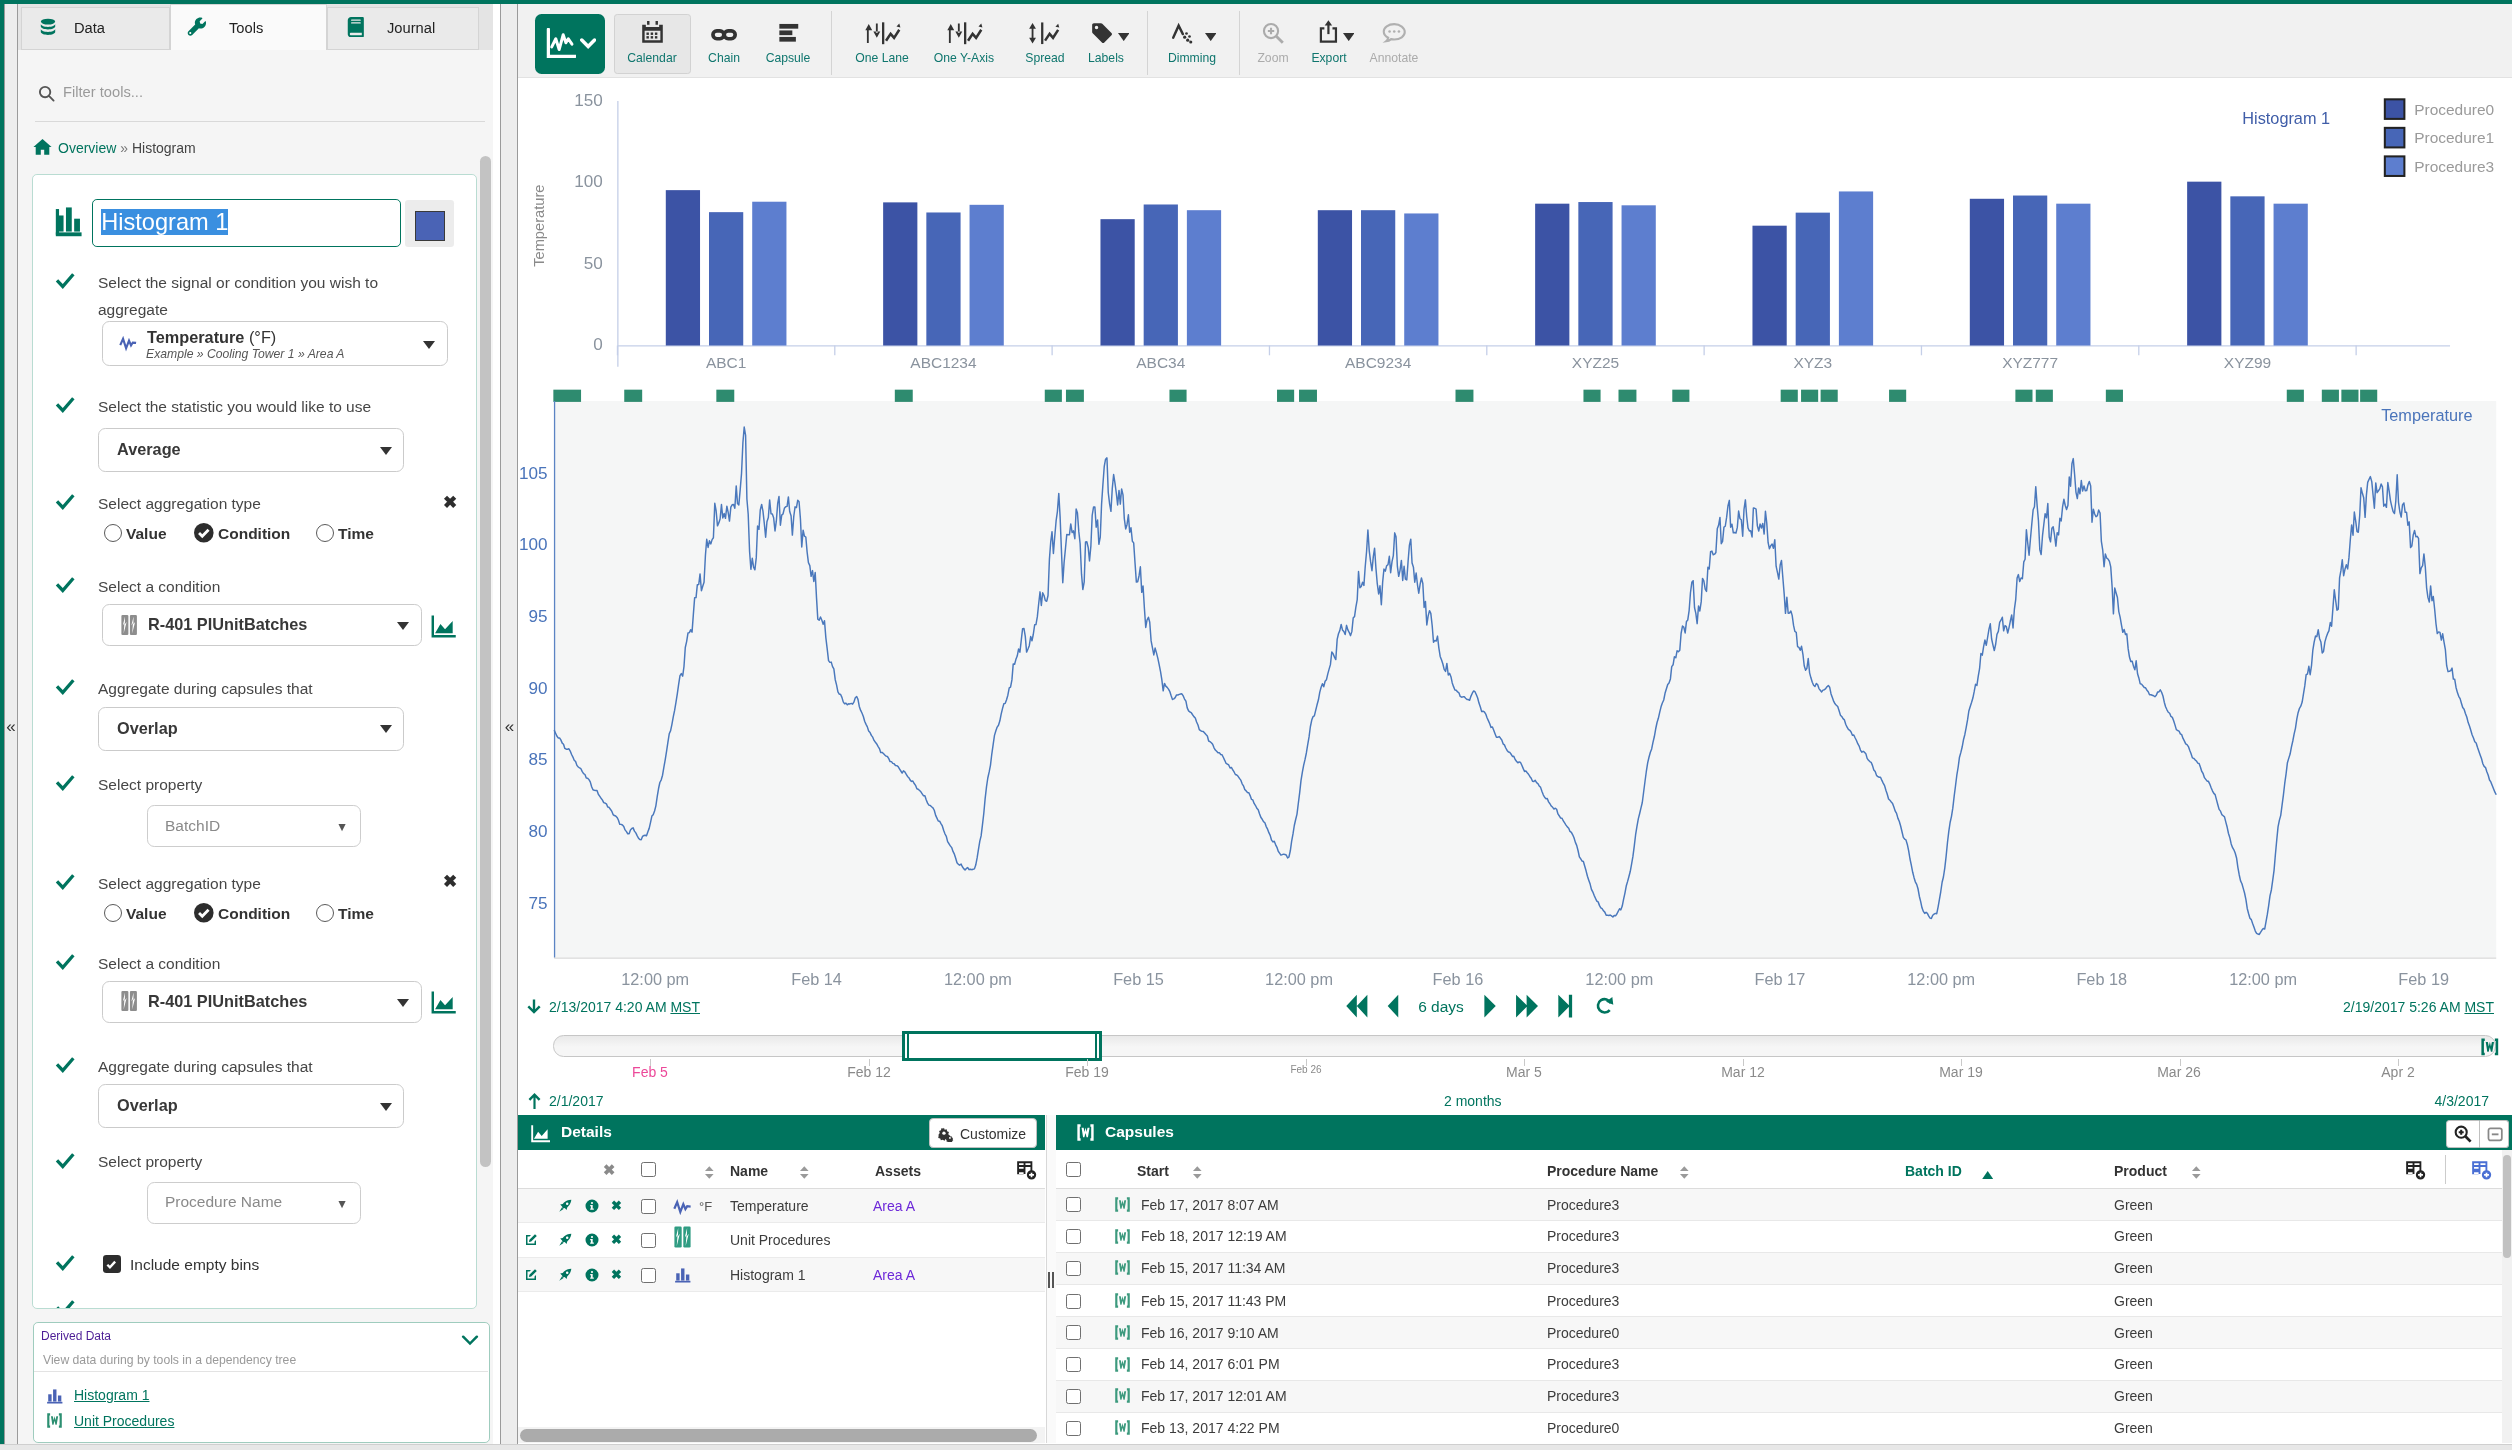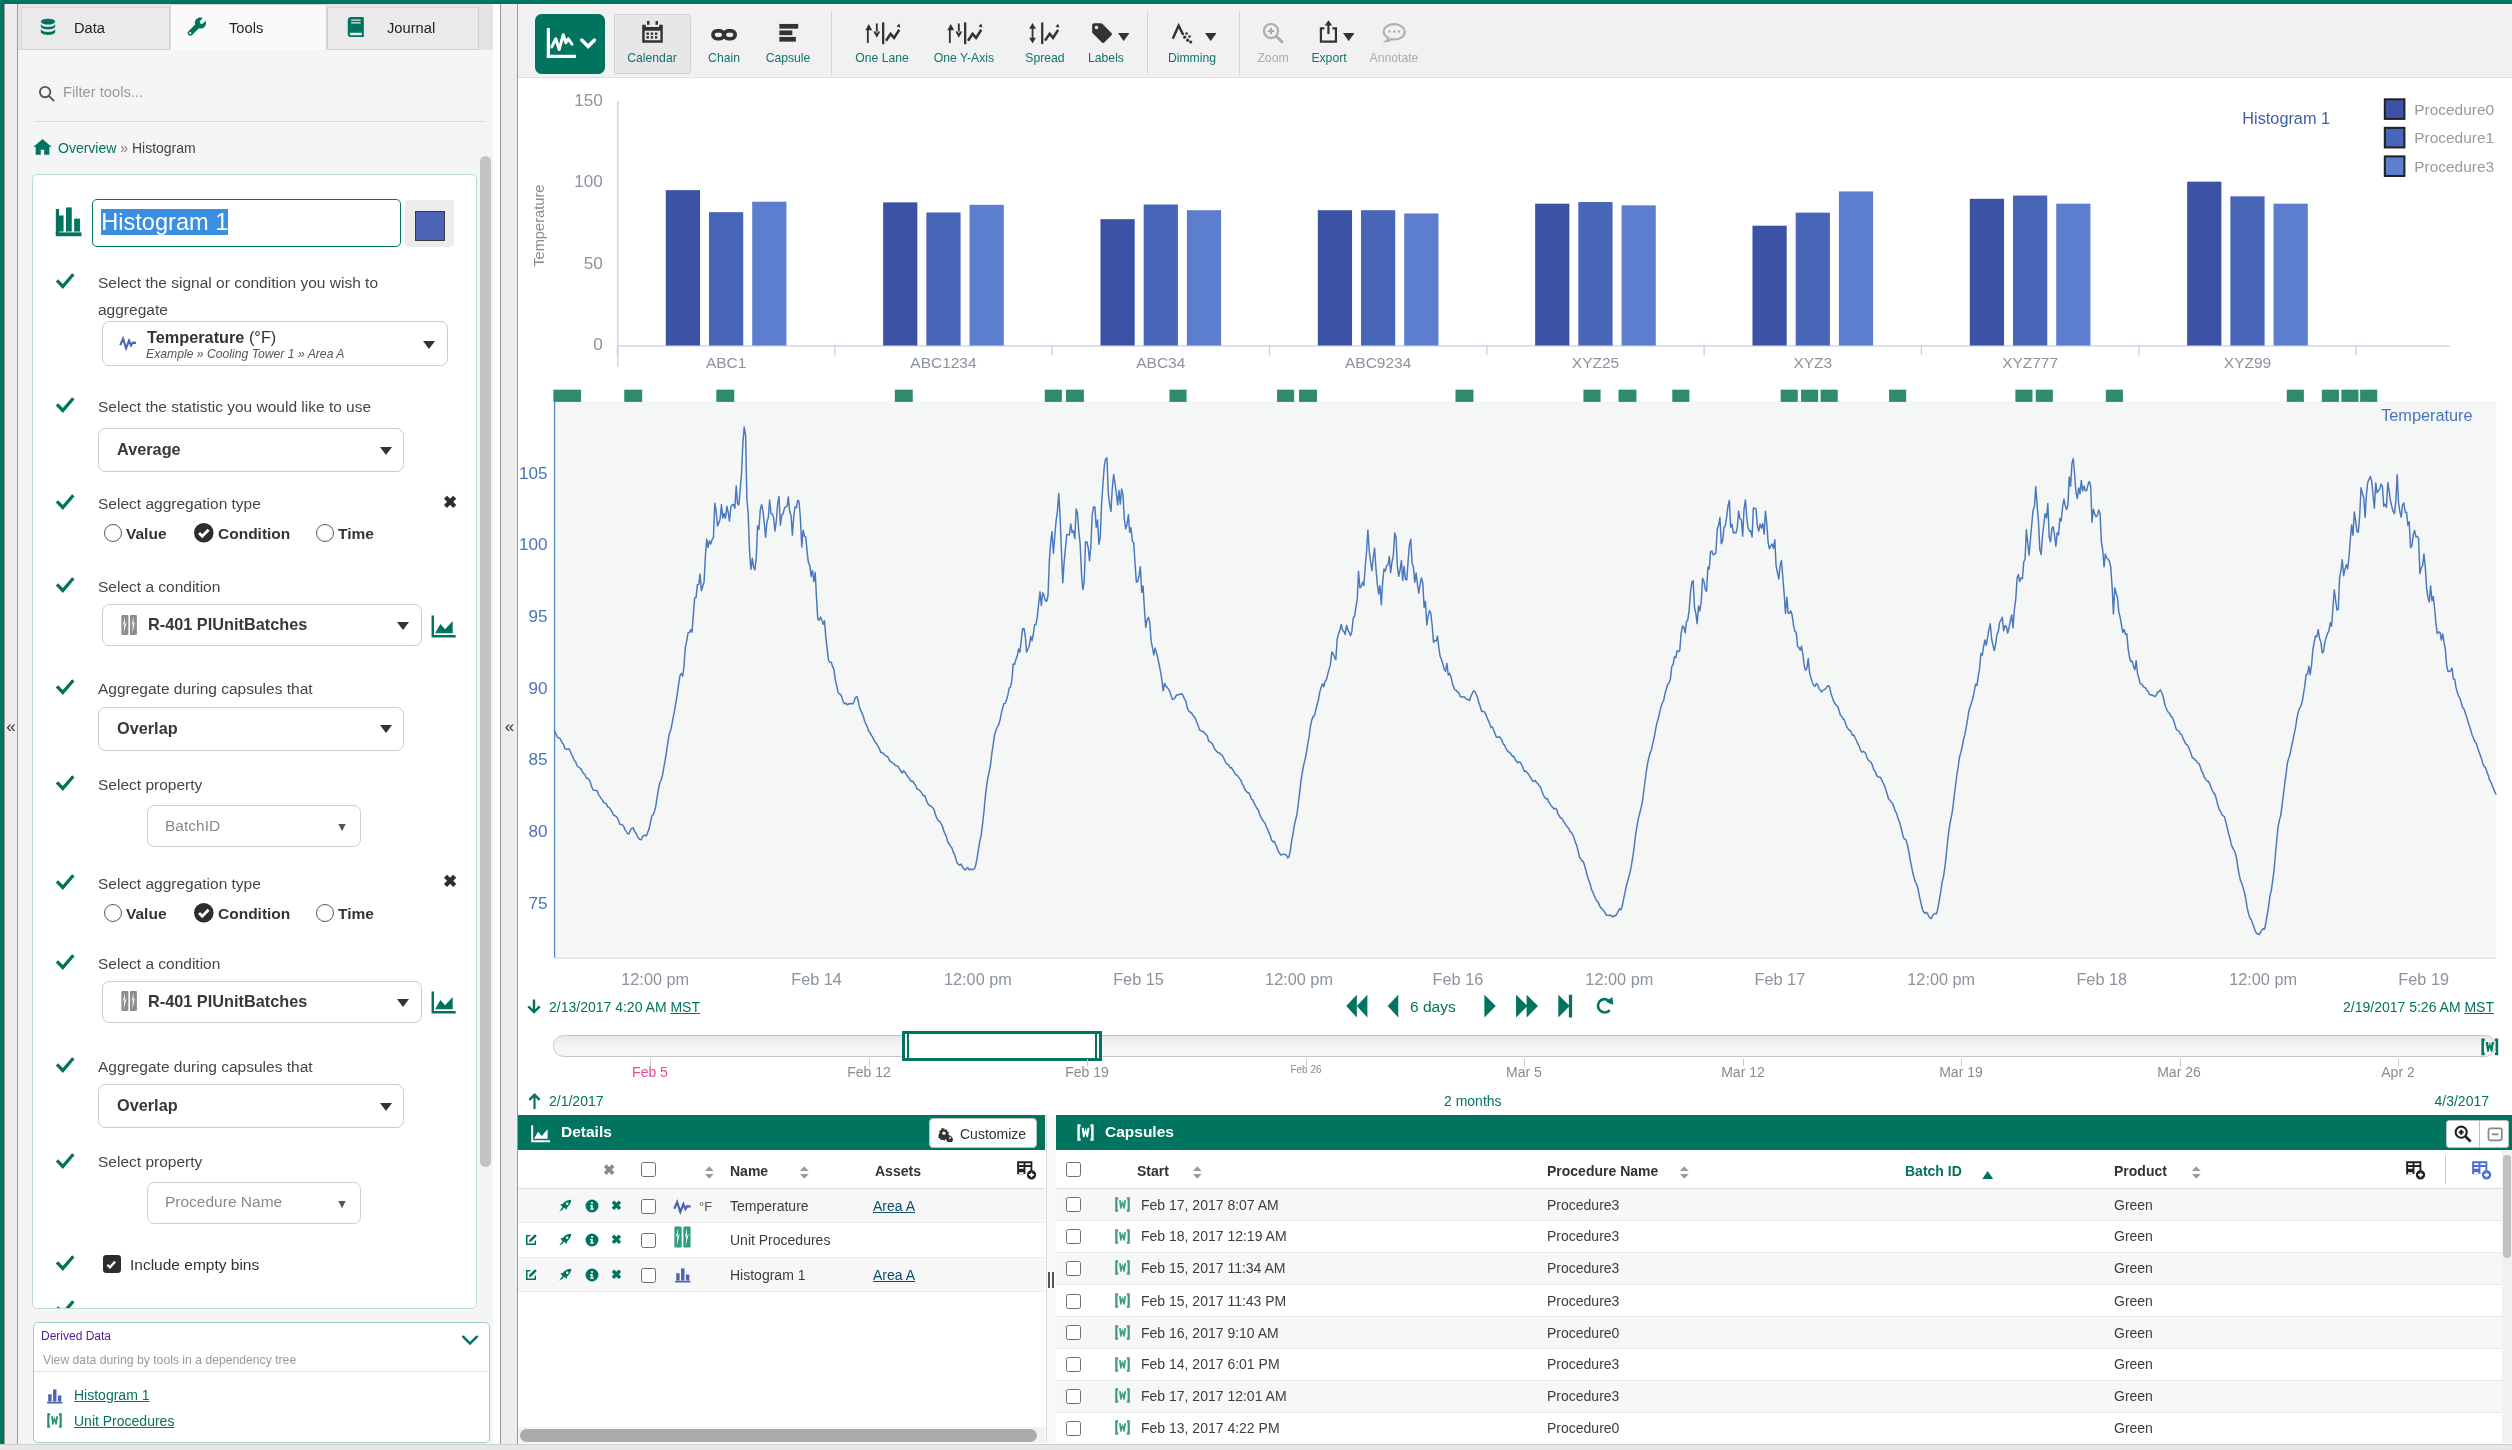--- a/index.html
+++ b/index.html
@@ -15,21 +15,21 @@
 .ddt { position:absolute; font-size:16.3px; color:#383838; font-weight:bold; white-space:nowrap; }
 .xx { font-size:17px; color:#2d2d2d; position:absolute; font-weight:bold; }
 .ro { width:18px; height:18px; border:1.6px solid #5a5a5a; border-radius:50%; background:#fff; position:absolute; }
 .rl { position:absolute; font-size:15.5px; color:#333; font-weight:bold; }
 .tbl { position:absolute; font-size:14px; color:#3c3c3c; white-space:nowrap; }
 .tblb { position:absolute; font-size:14px; color:#333; font-weight:bold; white-space:nowrap; }
 .cb { width:14.7px; height:14.7px; border:1.6px solid #707070; border-radius:2.4px; background:#fff; position:absolute; }
 .srt { width:10.6px; height:13px; }
 .ric { width:14px; height:14px; }
 .rx { font-size:13px; color:#00745e; position:absolute; font-weight:bold; }
-.aa { position:absolute; font-size:14px; color:#0c4a6e; text-decoration:underline; }
+.aa { position:absolute; font-size:14px; color:#6d28d9; }
 .tlab { position:absolute; font-size:12.2px; color:#0f766e; text-align:center; white-space:nowrap; }
 </style>
 </head>
 <body>
 <svg width="0" height="0" style="position:absolute">
     <defs>
 <symbol id="vck" viewBox="0 0 14 14">
         <path fill="none" stroke="#00745e" stroke-width="2.6" d="M1.5 7.5l3.6 3.8 7.4-8.6" stroke-linecap="square"></path>
       </symbol>
 <symbol id="caps" viewBox="0 0 14 14">
@@ -494,21 +494,21 @@
     <path d="M70 2v28L57 16z"></path>
     <path d="M176 2l14 14-14 14z"></path>
     <path d="M215 2l14 14-14 14zM228 2l14 14-14 14z"></path>
     <path d="M267 2l14 14-14 14zM280 2h4v28h-4z"></path>
     </g>
     <g fill="none" stroke="#00745e" stroke-width="3.2">
       <path d="M331.5 12.5a8.2 8.2 0 1 0-1.2 8.5"></path>
     </g>
     <path fill="#00745e" d="M333.5 5l1.2 9.5-9-3.6z"></path>
   </svg>
-  <div class="abs" style="left:1410px;top:998px;width:62px;text-align:left;font-size:15.5px;color:#00745e">6 days</div>
+  <div class="abs" style="left:1410px;top:998px;width:62px;text-align:center;font-size:15.5px;color:#00745e">6 days</div>
 
   <div class="abs" style="left:553px;top:1035px;width:1943px;height:22px;background:linear-gradient(#e9e9e9,#f6f6f6 55%);border:1.6px solid #c6c6c6;border-radius:10.6px"></div>
   <div class="abs" style="left:902px;top:1031px;width:200px;height:30px;background:#fff;border:3.3px solid #00745e"></div>
   <div class="abs" style="left:905px;top:1034px;width:2.4px;height:23.6px;background:#fff"></div>
   <div class="abs" style="left:907px;top:1034px;width:2.4px;height:23.6px;background:#00745e"></div>
   <div class="abs" style="left:1095px;top:1034px;width:2.4px;height:23.6px;background:#00745e"></div>
   <div class="abs" style="left:1097px;top:1034px;width:2.4px;height:23.6px;background:#fff"></div>
   <svg class="abs" style="left:2480px;top:1037px" width="19.6" height="19.6" viewBox="0 0 14 14">
       <use href="#caps" fill="#00745e"></use>
     </svg>

